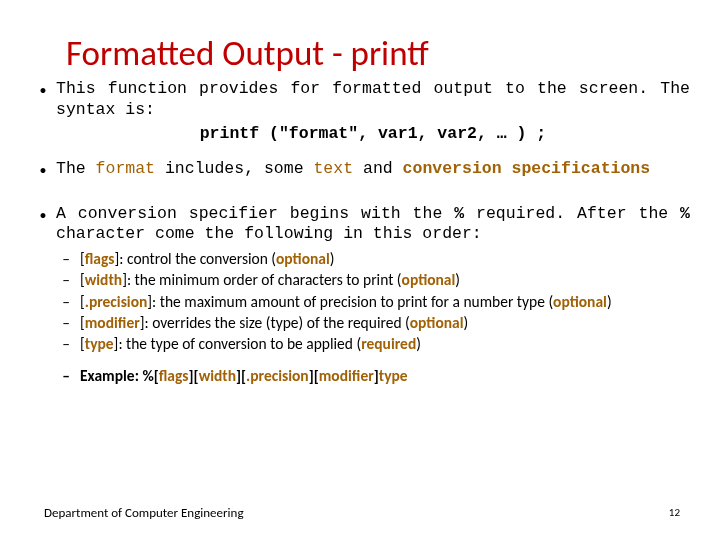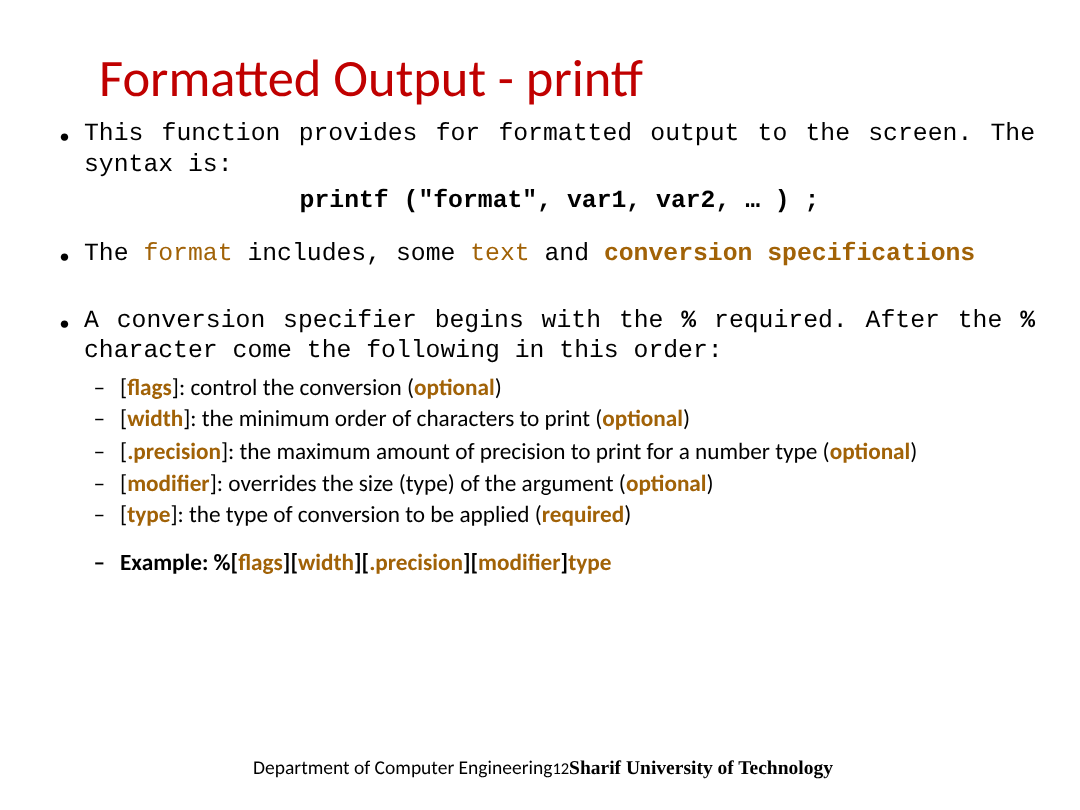--- a/index.html
+++ b/index.html
@@ -59,21 +59,21 @@
     flex: 1;
   }
   .red { color: #a16207; }
   .b { font-weight: bold; }
   .footer {
     position: absolute;
     bottom: 20px;
     left: 44px;
     right: 40px;
     display: flex;
-    justify-content: center;
+    justify-content: space-between;
     align-items: center;
     font-size: 13px;
   }
   .footer .dept { font-family: Calibri, Arial, sans-serif; }
   .footer .page { font-size: 11px; }
   .footer .univ { font-family: Georgia, serif; font-weight: bold; font-size: 13px; }
   .spacer { height: 10px; }
 </style>
 </head>
 <body>
@@ -116,21 +116,21 @@
     <div class="body"><span>[</span><span class="red b">width</span><span>]</span><span>: the  minimum order of characters to print (</span><span class="red b">optional</span><span>)</span></div>
   </div>
 
   <div class="bullet2">
     <div class="dash">–</div>
     <div class="body"><span>[</span><span class="red b">.precision</span><span>]</span><span>: the maximum amount of precision to print for a number type (</span><span class="red b">optional</span><span>)</span></div>
   </div>
 
   <div class="bullet2">
     <div class="dash">–</div>
-    <div class="body"><span>[</span><span class="red b">modifier</span><span>]</span><span>: overrides the size (type) of the argument (</span><span class="red b">optional</span><span>)</span></div>
+    <div class="body"><span>[</span><span class="red b">modifier</span><span>]</span><span>: overrides the size (type) of the required (</span><span class="red b">optional</span><span>)</span></div>
   </div>
 
   <div class="bullet2">
     <div class="dash">–</div>
     <div class="body"><span>[</span><span class="red b">type</span><span>]</span><span>: the type of conversion to be applied (</span><span class="red b">required</span><span>)</span></div>
   </div>
 
   <div class="spacer"></div>
 
   <div class="bullet2 b">
@@ -138,14 +138,13 @@
     <div class="body">
       <span>Example:   %</span><span>[</span><span class="red">flags</span><span>]</span><span>[</span><span class="red">width</span><span>]</span><span>[</span><span class="red">.precision</span><span>]</span><span>[</span><span class="red">modifier</span><span>]</span><span class="red">type</span>
     </div>
   </div>
 
 </div>
 
 <div class="footer">
   <span class="dept">Department of Computer Engineering</span>
   <span class="page">12</span>
-  <span class="univ">Sharif University of Technology</span>
 </div>
 
 </body></html>

